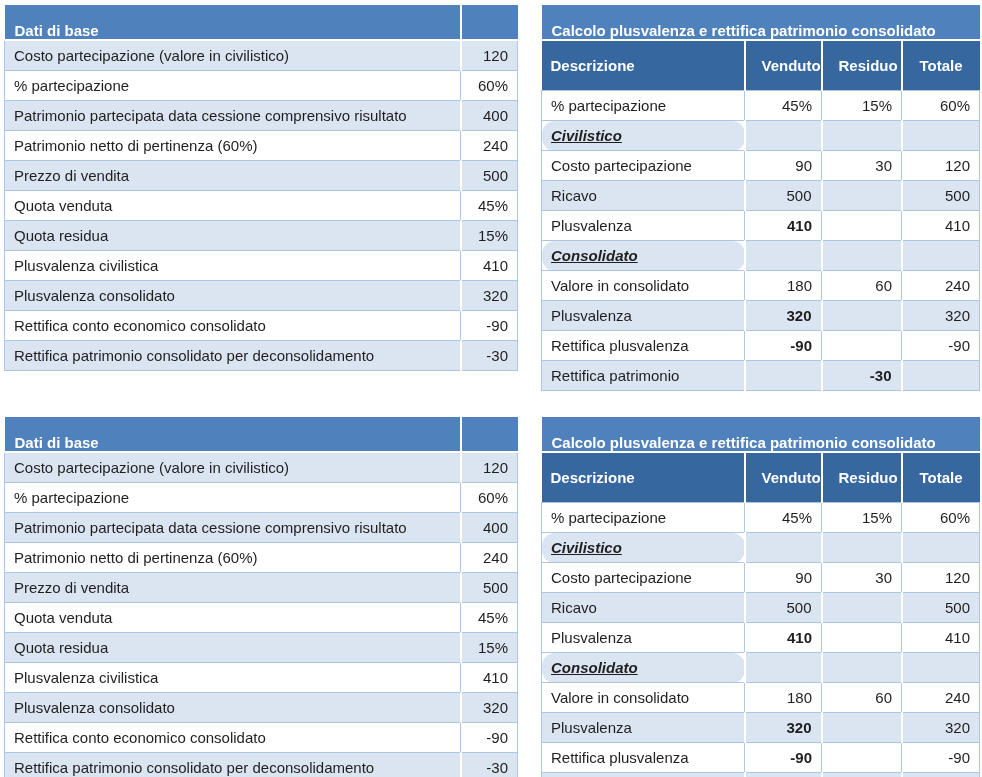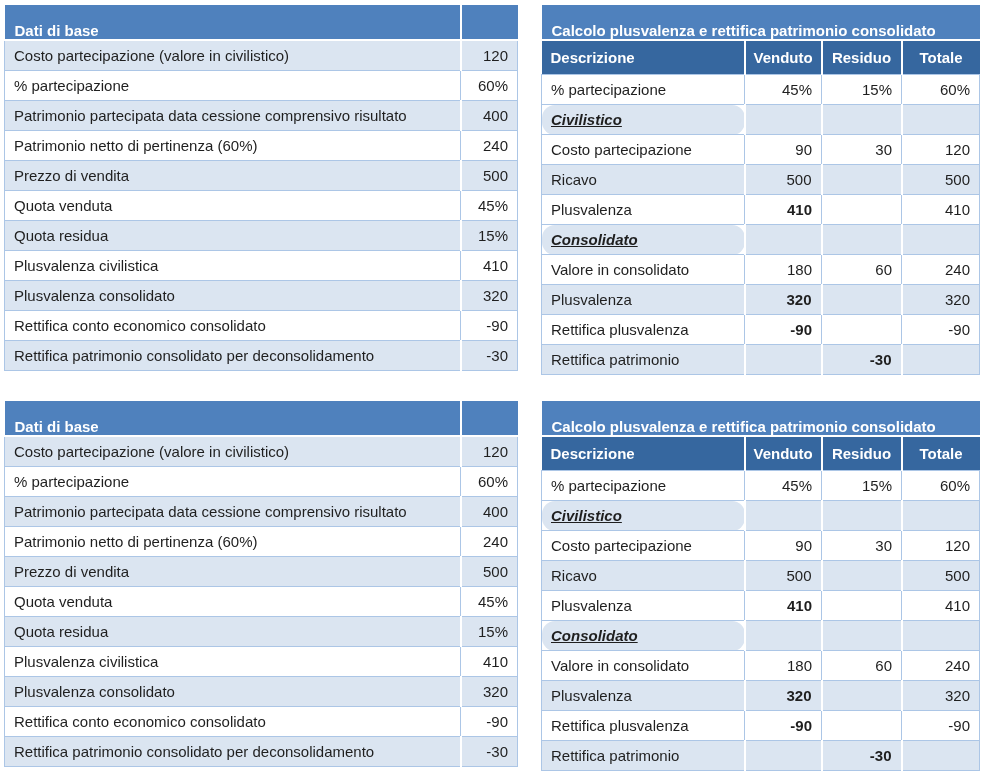--- a/index.html
+++ b/index.html
@@ -55,21 +55,21 @@
     overflow: hidden;
   }
   tr.title-row td.spacer { border-left: 2px solid #fff; padding: 0; }
 
   
   tr.head-row th {
     background: var(--header_bg);
     color: var(--title_text);
     font-weight: bold;
     height: 30px;
-    padding: 8px;
+    padding: 16px;
     text-align: center;
     border-bottom: 1px solid var(--border);
     border-left: 2px solid #fff;
     white-space: nowrap;
   }
   tr.head-row th.h-lbl { text-align: left; padding-left: 9px; border-left: none; }
 
   
   tr.r td {
     height: 30px;

